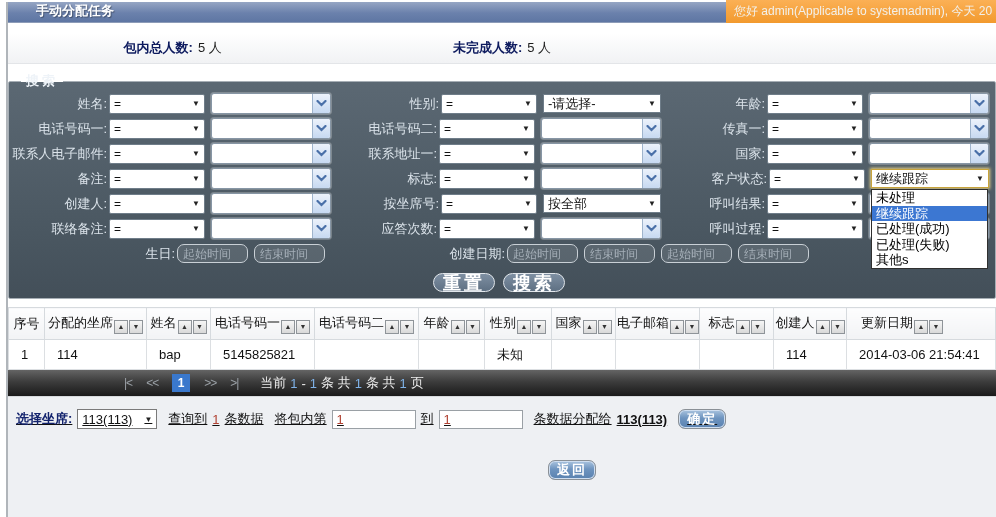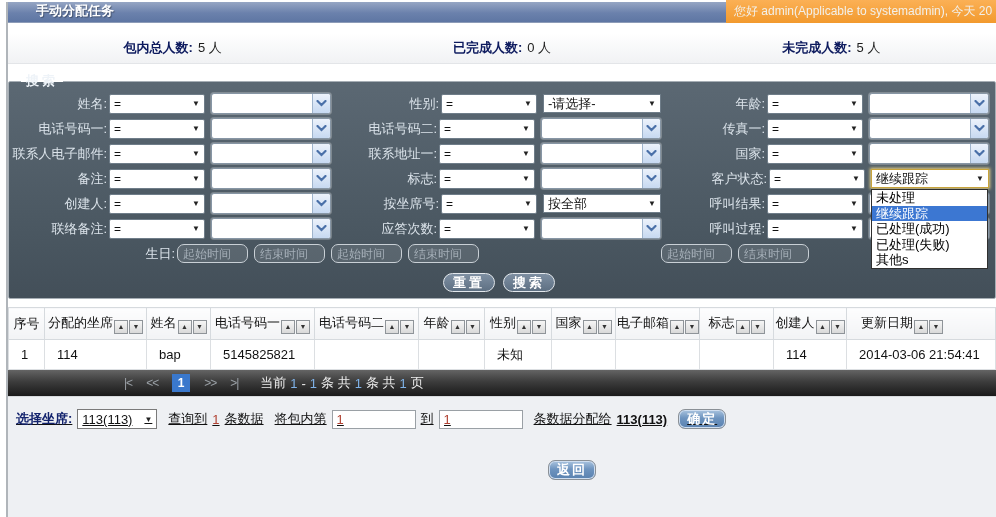--- a/index.html
+++ b/index.html
@@ -46,21 +46,21 @@
   .nselect.focused{border:1px solid #c8a43c;box-shadow:0 0 3px 1px #e8d387;}
   .dropdown{position:absolute;top:20px;left:0;width:115px;background:#fff;border:1px solid #2f2f2f;
     z-index:20;font-size:13px;}
   .dd-item{height:15.6px;line-height:15.6px;padding:0 4px;color:#000;white-space:nowrap;}
   .dd-item.selected{background:#3c77d2;color:#fff;}
   input.date-input{width:71px;height:19px;margin-right:6px;border:1px solid #c9d0d6;border-radius:7px;
     background:rgba(255,255,255,.10);font-size:12px;color:#dfe6ec;padding:0 5px;box-sizing:border-box;outline:none;}
   input.date-input::placeholder{color:#a4aeb7;}
   .btn-row{display:flex;justify-content:center;gap:8px;margin-top:7px;}
   .pill-btn{height:19px;padding:0 9px;border-radius:10px;border:1px solid #e2e7ec;
-    background:linear-gradient(#7e8fa2,#5e7083);color:#fff;font-size:13px;font-weight:bold;
+    background:linear-gradient(#7e8fa2,#5e7083);color:#fff;font-size:18px;font-weight:bold;
     letter-spacing:3px;display:flex;align-items:center;cursor:pointer;}
 
   
   table.data-table{width:100%;border-collapse:collapse;margin-top:8px;font-size:13px;table-layout:fixed;background:#fff;}
   .data-table th{height:29px;font-weight:normal;color:#111;text-align:center;
     background:linear-gradient(#fdfdfe,#f2f3f5);border:1px solid #d6dade;white-space:nowrap;overflow:hidden;}
   .data-table td{height:27px;border:1px solid #dcdfe2;padding-left:12px;color:#111;text-align:left;
     white-space:nowrap;overflow:hidden;}
   .sort{display:inline-block;width:12px;height:12px;border:1px solid #8f9499;margin-left:1px;
     background:linear-gradient(#f6f6f6,#d9d9d9);font-size:7px;line-height:11px;text-align:center;
@@ -97,21 +97,20 @@
 <div class="page">
 
   <div class="titlebar">
     <span>手动分配任务</span>
     <div class="notice">您好 admin(Applicable to systemadmin), 今天 20</div>
   </div>
   <div class="subbar"></div>
 
   <div class="stats">
     <div class="stat"><b>包内总人数:</b><span>5 人</span></div>
-    <div class="stat"><b>已完成人数:</b><span>0 人</span></div>
     <div class="stat"><b>未完成人数:</b><span>5 人</span></div>
   </div>
 
   <fieldset class="search-panel">
     <legend>搜索</legend>
     <div class="form-grid">
 
       <div class="fcell">
         <span class="flabel">姓名:</span>
         <div class="op">
@@ -384,20 +383,21 @@
             </div>
           </div>
       </div>
 
       <div class="fcell">
         <span class="flabel">生日:</span>
         <input class="date-input" placeholder="起始时间" style="">
         <input class="date-input" placeholder="结束时间" style="">
       </div>
       <div class="fcell">
+        <span class="flabel">创建日期:</span>
         <input class="date-input" placeholder="起始时间" style="">
         <input class="date-input" placeholder="结束时间" style="">
       </div>
       <div class="fcell">
         <input class="date-input" placeholder="起始时间" style="">
         <input class="date-input" placeholder="结束时间" style="">
       </div>
     </div>
 
     <div class="btn-row">

